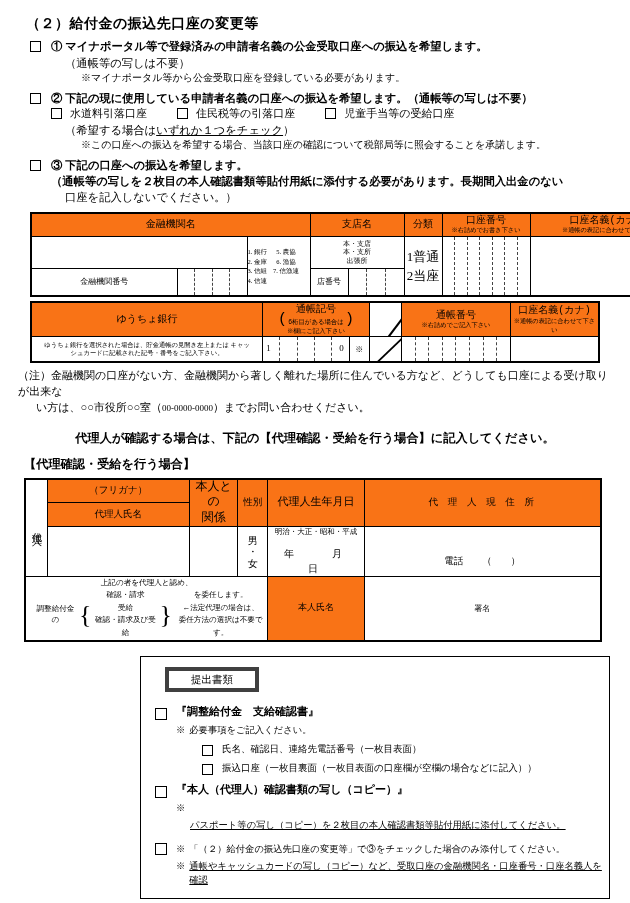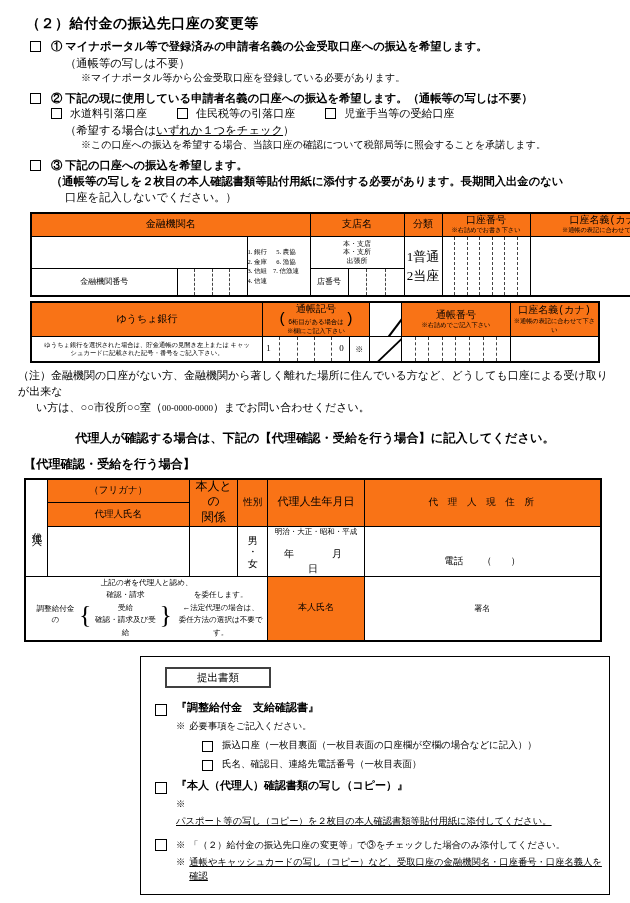--- a/index.html
+++ b/index.html
@@ -140,22 +140,22 @@
   .docs-panel {
     position: relative;
     margin: 14px 0 0 140px;
     width: 470px;
     border: 1px solid #000;
     padding: 8px 6px 10px 6px;
     box-sizing: border-box;
   }
   .docs-tag {
     display: inline-block;
-    border: 2px solid #404040;
-    padding: 1px 30px;
+    border: 4px solid #404040;
+    padding: 1px 22px;
     font-size: 10.5px;
     margin: 2px 0 6px 18px;
   }
   .doc-item { display: flex; align-items: flex-start; margin: 7px 0 0 8px; }
   .doc-item .cb { width: 10px; height: 10px; margin: 3px 9px 0 0; }
   .doc-title { font-weight: bold; font-size: 11px; font-family: Liberation Mono, monospace; }
   .doc-note { font-size: 9.3px; margin-top: 3px; line-height: 1.5; display: flex; }
   .doc-note .mark { margin-right: 4px; flex: 0 0 auto; }
   .doc-sub-cb { display: flex; align-items: flex-start; margin: 5px 0 0 26px; font-size: 9.5px; }
   .doc-sub-cb .cb { width: 9px; height: 9px; margin: 2px 9px 0 0; }
@@ -463,38 +463,38 @@
     <div class="doc-item">
       <span class="cb"></span>
       <div style="flex:1">
         <div class="doc-title">『調整給付金　支給確認書』</div>
         <div class="doc-note">
           <span class="mark">※</span>
           <span>必要事項をご記入ください。</span>
         </div>
         <div class="doc-sub-cb">
           <span class="cb"></span>
-          <span>振込口座（一枚目裏面（一枚目表面の口座欄が空欄の場合などに記入））</span>
+          <span>氏名、確認日、連絡先電話番号（一枚目表面）</span>
         </div>
         <div class="doc-sub-cb">
           <span class="cb"></span>
-          <span>氏名、確認日、連絡先電話番号（一枚目表面）</span>
+          <span>振込口座（一枚目裏面（一枚目表面の口座欄が空欄の場合などに記入））</span>
         </div>
       </div>
     </div>
 
     
     <div class="doc-item">
       <span class="cb"></span>
       <div style="flex:1">
         <div class="doc-title">『本人（代理人）確認書類の写し（コピー）』</div>
         <div class="doc-note">
           <span class="mark">※</span>
         </div>
-        <div class="doc-note" style="">
+        <div class="doc-note" style="margin-left:14px">
           <span class="u">パスポート等の写し（コピー）を２枚目の本人確認書類等貼付用紙に添付してください。</span>
         </div>
       </div>
     </div>
 
     
     <div class="doc-item">
       <span class="cb"></span>
       <div style="flex:1">
         <div class="doc-note">

